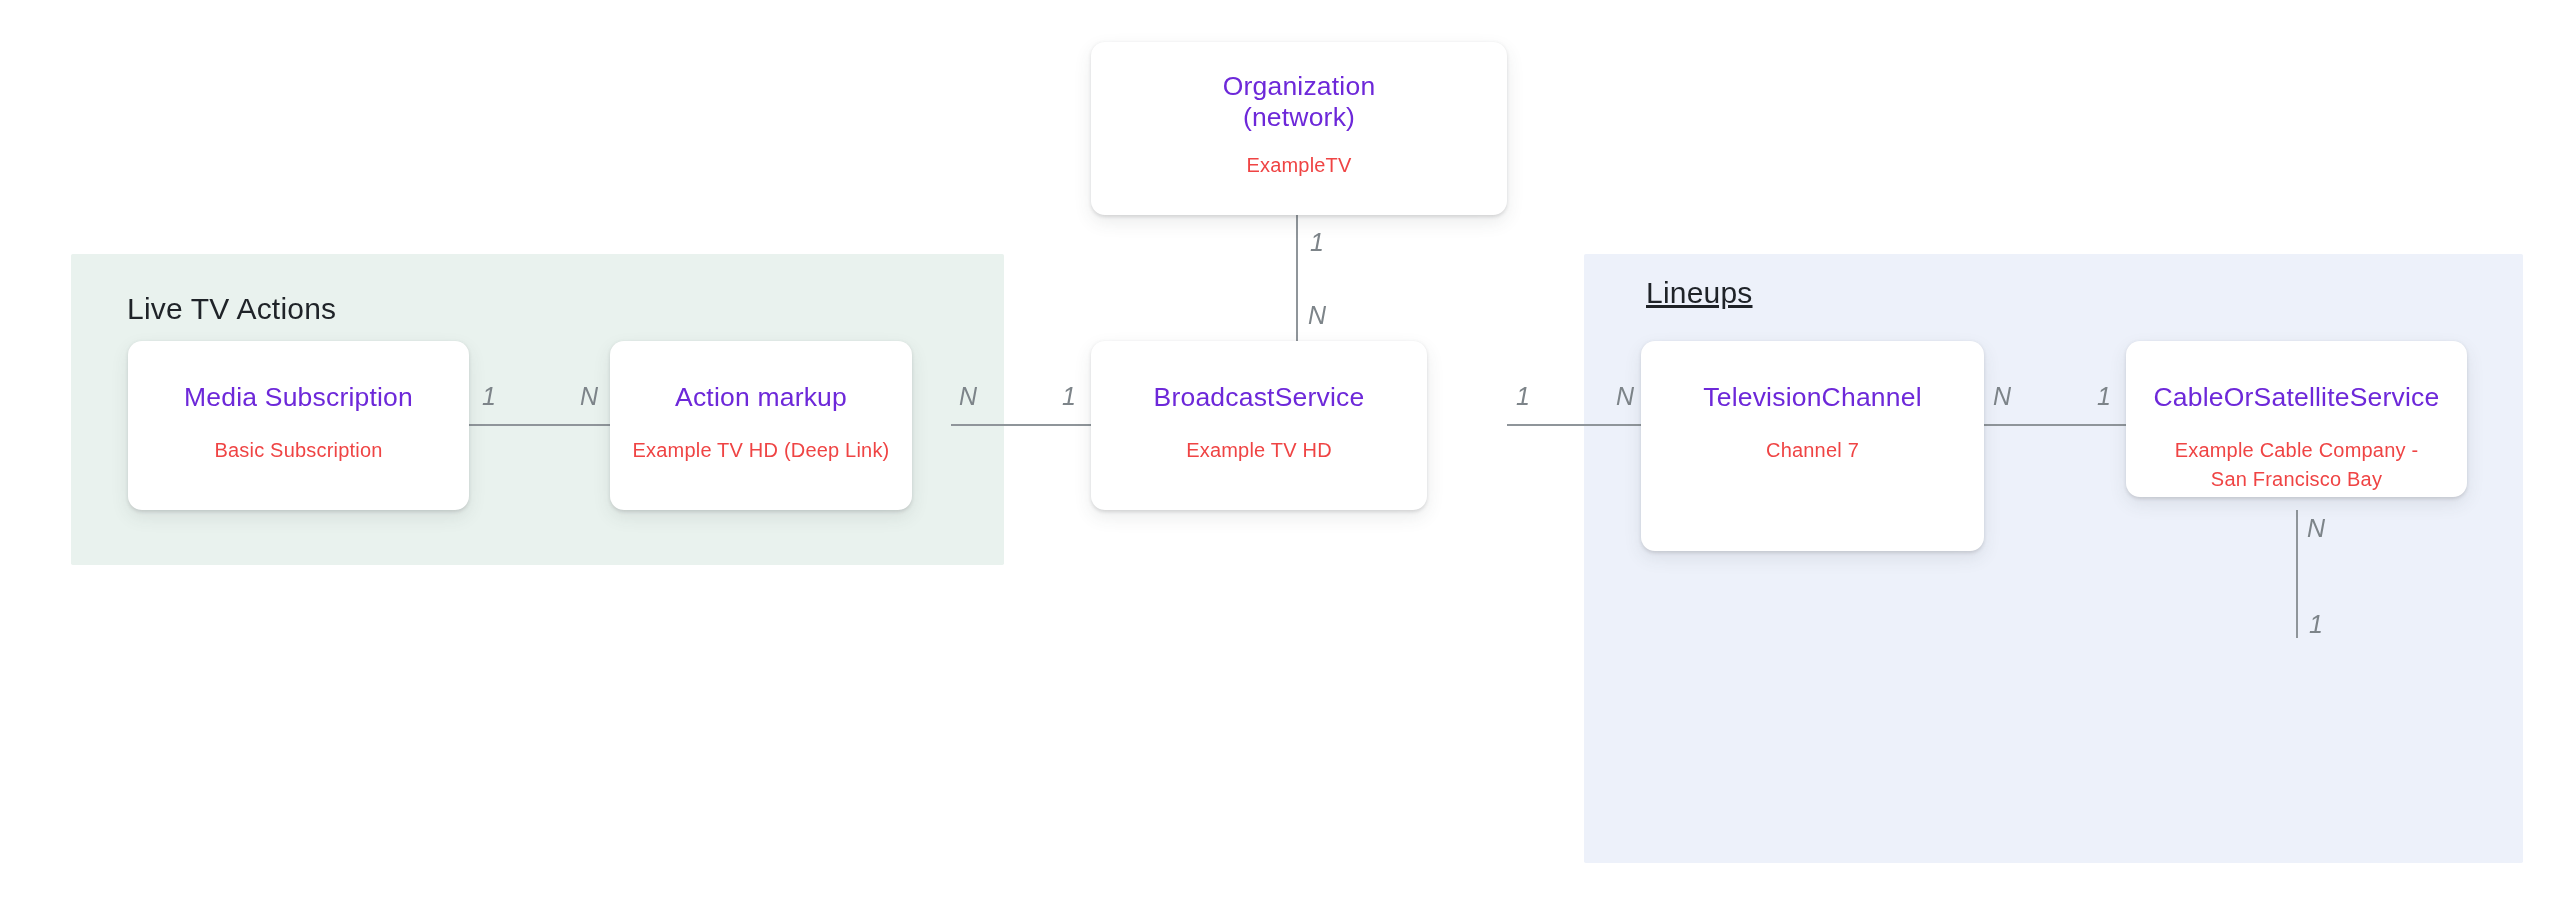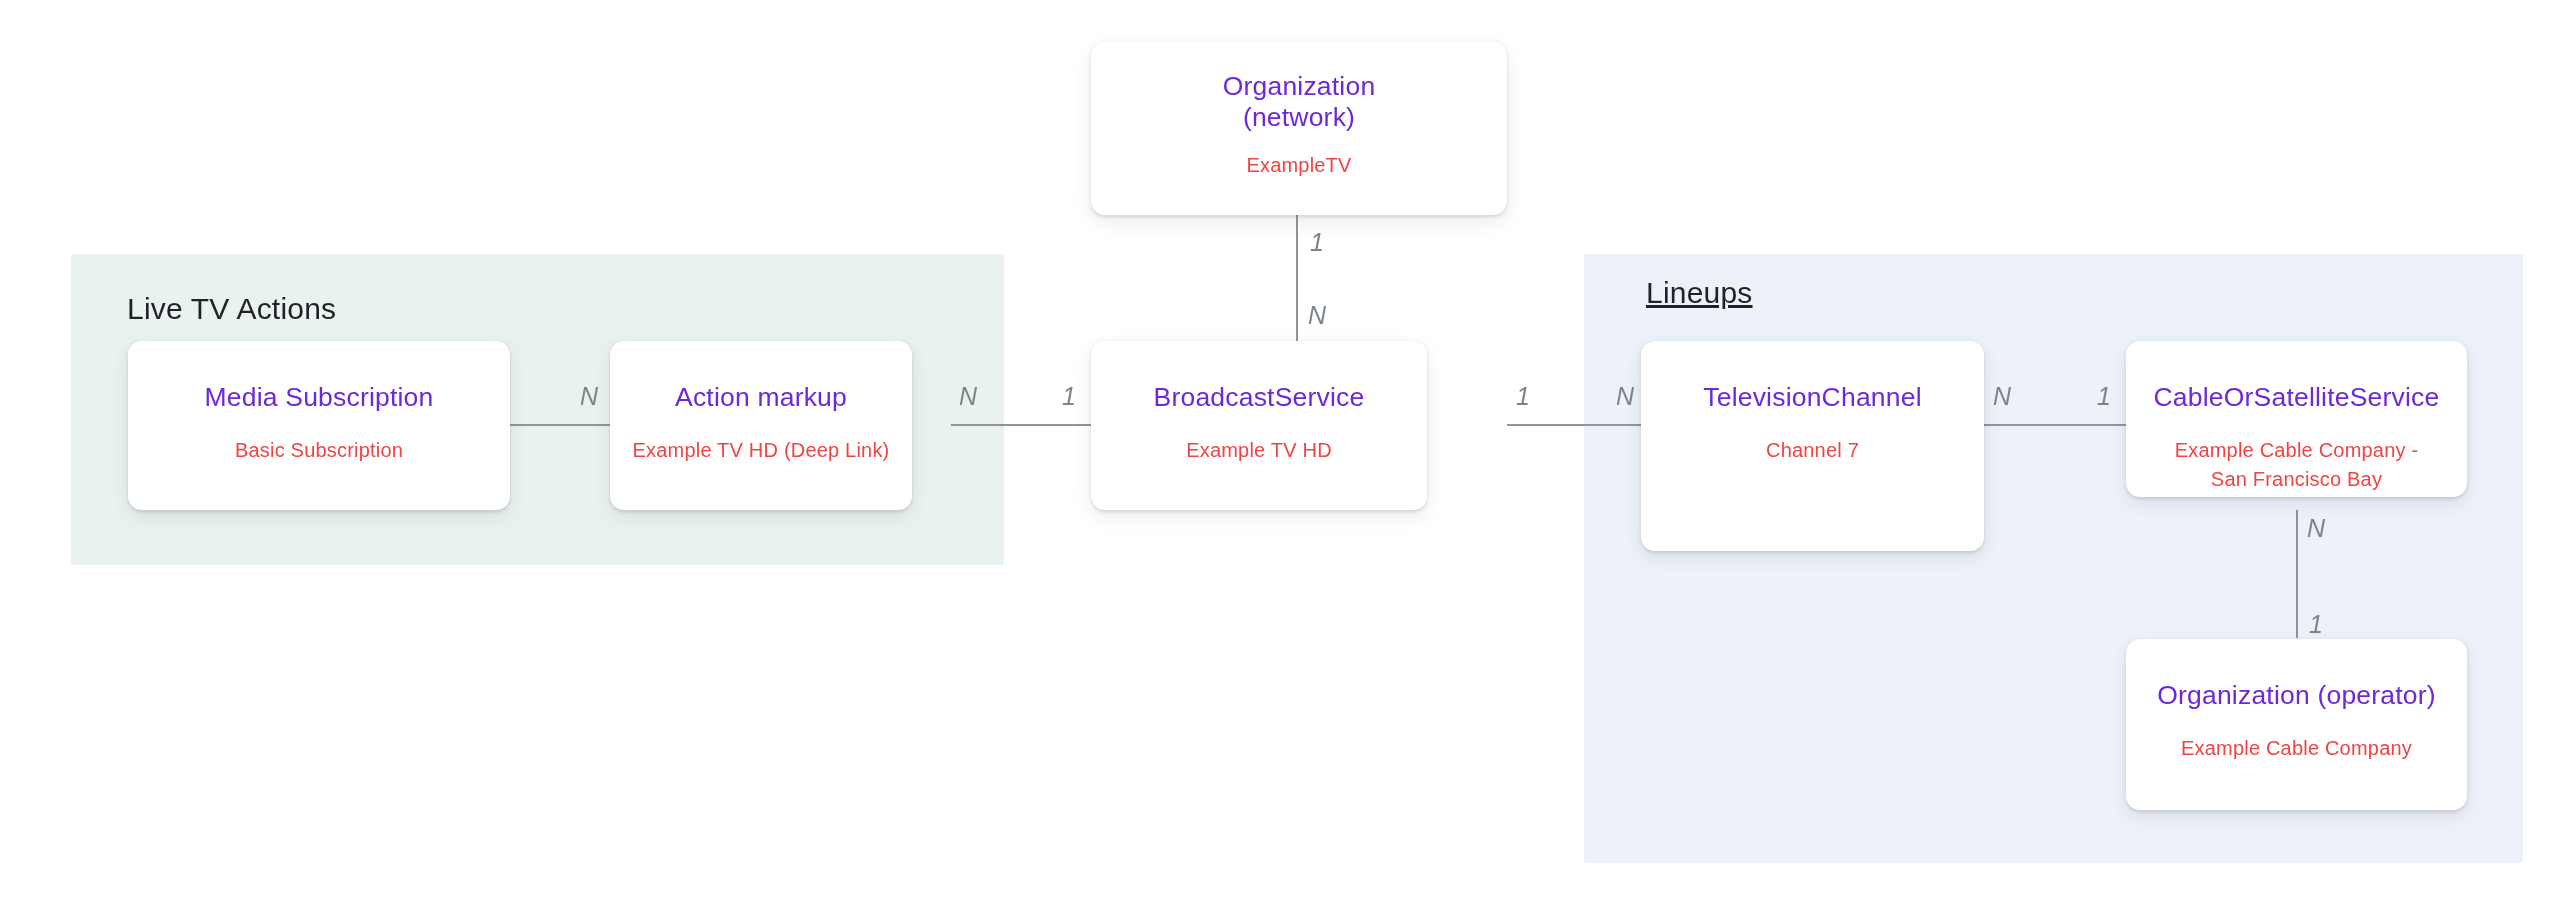--- a/index.html
+++ b/index.html
@@ -58,21 +58,21 @@
     letter-spacing: 0.2px;
   }
   .node-subtitle {
     font-size: 20px;
     line-height: 29px;
     color: #ef4444;
     white-space: pre-line;
     letter-spacing: 0.2px;
   }
   #n0 { left: 1091px; top: 42px;  width: 416px; height: 173px; padding-top: 29px; gap: 17.7px; }
-  #n1 { left: 128px;  top: 341px; width: 382px; height: 169px; }
+  #n1 { left: 128px;  top: 341px; width: 341px; height: 169px; }
   #n2 { left: 610px;  top: 341px; width: 302px; height: 169px; }
   #n3 { left: 1091px; top: 341px; width: 336px; height: 169px; }
   #n4 { left: 1641px; top: 341px; width: 343px; height: 210px; }
   #n5 { left: 2126px; top: 341px; width: 341px; height: 156px; }
   #n6 { left: 2126px; top: 639px; width: 341px; height: 171px; }
 
   
   .edge-line {
     position: absolute;
     background: #8f959a;
@@ -173,19 +173,15 @@
     <div class="node-title">TelevisionChannel</div>
     <div class="node-subtitle">Channel 7</div>
   </div>
 
   <div class="node" id="n5">
     <div class="node-title">CableOrSatelliteService</div>
     <div class="node-subtitle">Example Cable Company -
 San Francisco Bay</div>
   </div>
 
-  <div class="node" id="n6">
-    <div class="node-title">Organization (operator)</div>
-    <div class="node-subtitle">Example Cable Company</div>
-  </div>
 
 </div>
 
 
 </body></html>

